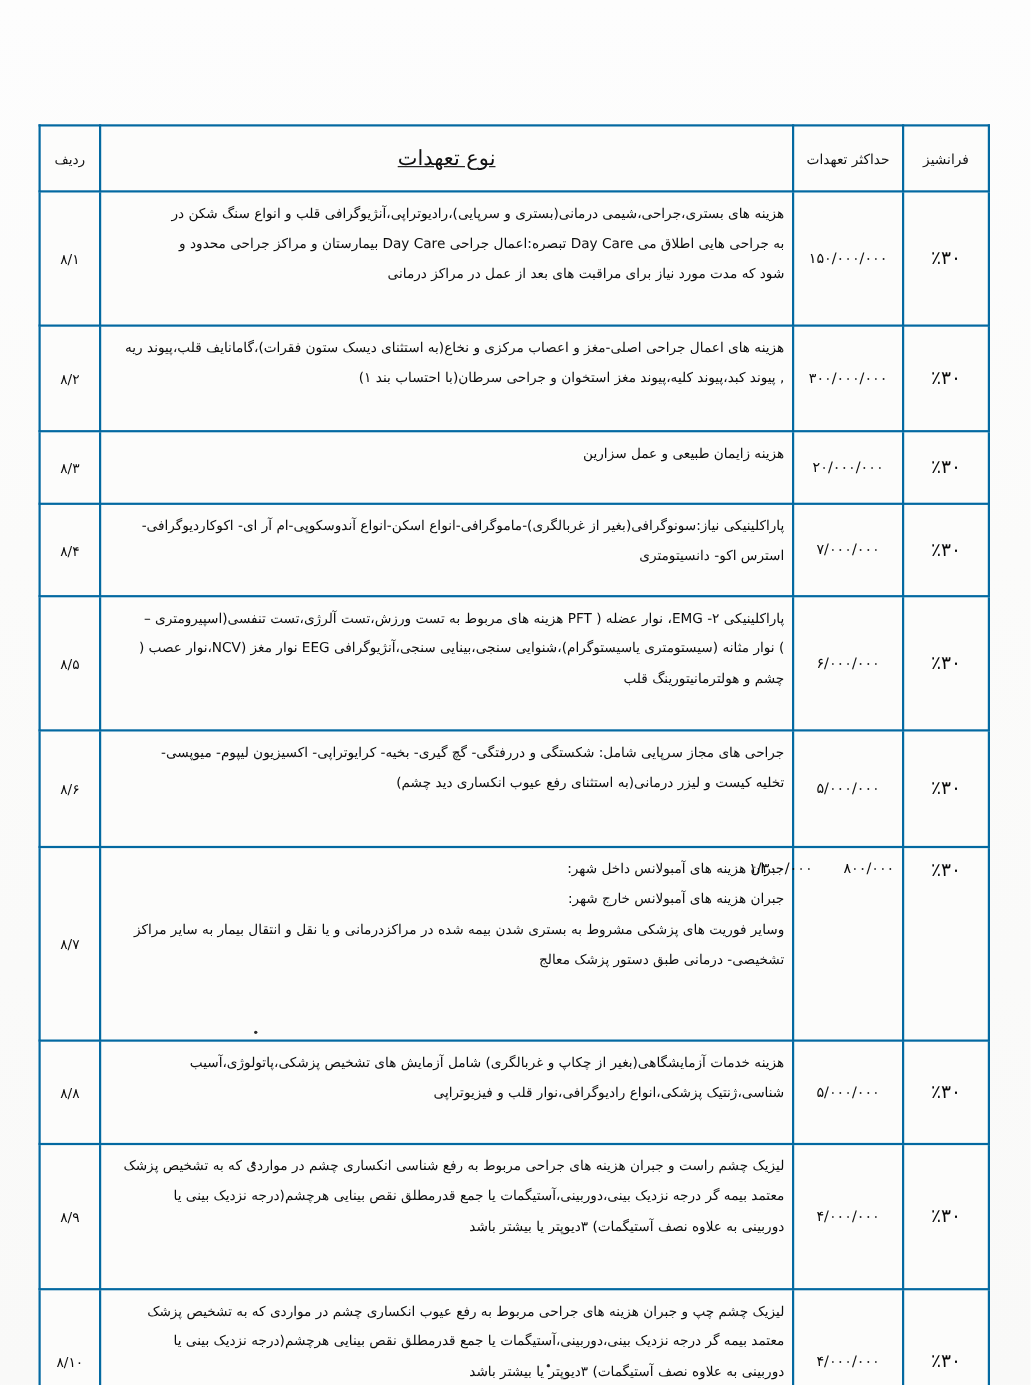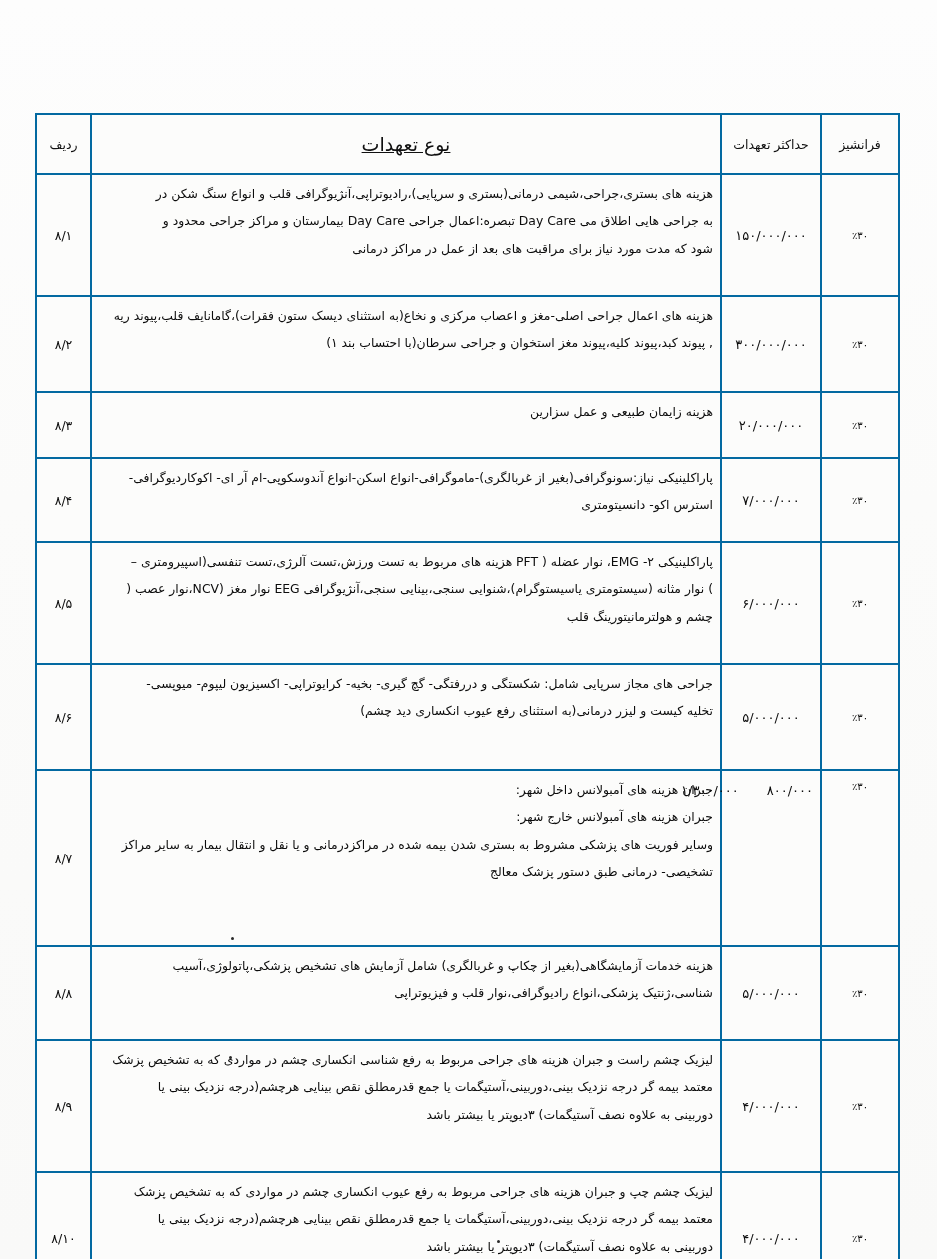--- a/index.html
+++ b/index.html
@@ -74,21 +74,21 @@
 
   td.franchise,
   td.amount,
   td.rowid {
     text-align: center;
     font-size: 13px;
     white-space: nowrap;
     letter-spacing: 0.4px;
   }
   td.rowid { font-size: 12.5px; }
-  td.franchise { font-size: 10px; margin-left: 48px; }
+  td.franchise { font-size: 17px; margin-left: 48px; }
 
   td.desc {
     text-align: right;
     font-size: 12.4px;
     line-height: 2.05;
     padding: 10px 10px 10px 8px;
     color: #0c0c0c;
   }
   td.desc p {
     margin: 0;

